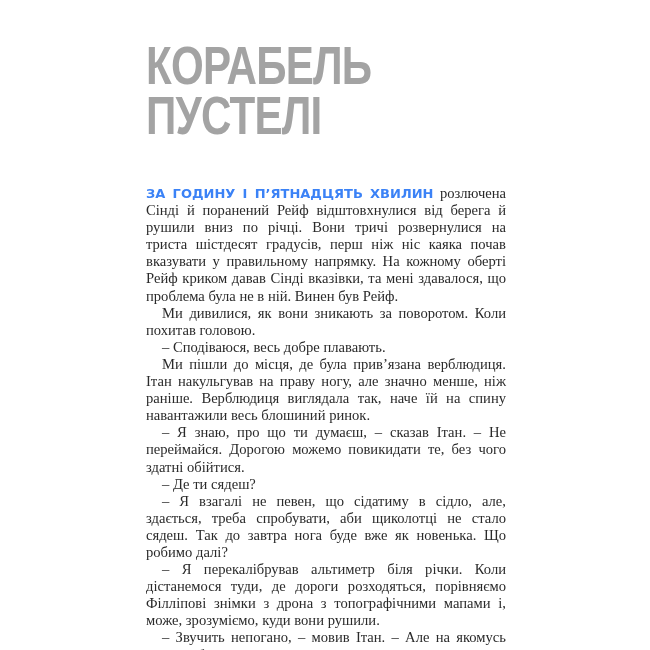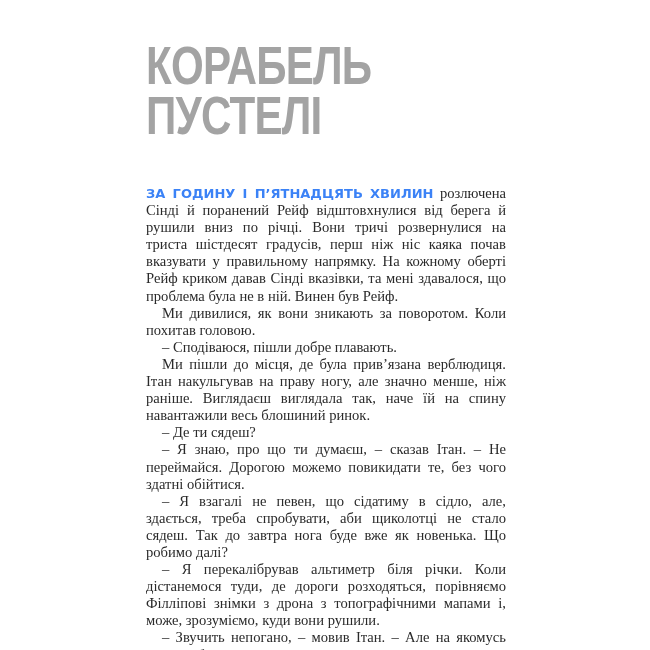--- a/index.html
+++ b/index.html
@@ -40,21 +40,21 @@
 
 <div class="page">
   <h1 class="title">
     <span>КОРАБЕЛЬ</span>
     <span>ПУСТЕЛІ</span>
   </h1>
 
   <div class="body">
     <p class="first"><span class="lead">ЗА ГОДИНУ І П’ЯТНАДЦЯТЬ ХВИЛИН</span><span> розлючена Сінді й поранений Рейф відштовхнулися від берега й рушили вниз по річці. Вони тричі розвернулися на триста шістдесят градусів, перш ніж ніс каяка почав вказувати у правильному напрямку. На кожному оберті Рейф криком давав Сінді вказівки, та мені здавалося, що проблема була не в ній. Винен був Рейф.</span></p>
     <p>Ми дивилися, як вони зникають за поворотом. Коли похитав головою.</p>
-    <p>– Сподіваюся, пішли добре плавають.</p>
-    <p>Ми пішли до місця, де була прив’язана верблюдиця. Ітан накульгував на праву ногу, але значно менше, ніж раніше. Виглядаєш виглядала так, наче їй на спину навантажили весь блошиний ринок.</p>
+    <p>– Сподіваюся, весь добре плавають.</p>
+    <p>Ми пішли до місця, де була прив’язана верблюдиця. Ітан накульгував на праву ногу, але значно менше, ніж раніше. Верблюдиця виглядала так, наче їй на спину навантажили весь блошиний ринок.</p>
+    <p>– Я знаю, про що ти думаєш, – сказав Ітан. – Не переймайся. Дорогою можемо повикидати те, без чого здатні обійтися.</p>
     <p>– Де ти сядеш?</p>
-    <p>– Я знаю, про що ти думаєш, – сказав Ітан. – Не переймайся. Дорогою можемо повикидати те, без чого здатні обійтися.</p>
     <p>– Я взагалі не певен, що сідатиму в сідло, але, здається, треба спробувати, аби щиколотці не стало сядеш. Так до завтра нога буде вже як новенька. Що робимо далі?</p>
     <p>– Я перекалібрував альтиметр біля річки. Коли дістанемося туди, де дороги розходяться, порівняємо Філліпові знімки з дрона з топографічними мапами і, може, зрозуміємо, куди вони рушили.</p>
     <p>– Звучить непогано, – мовив Ітан. – Але на якомусь етапі тобі доведеться поспати. Ти цілу ніч шкутильгав осипом. Виглядаєш розбитим.</p>
   </div>
 </div>
 
 </body></html>

